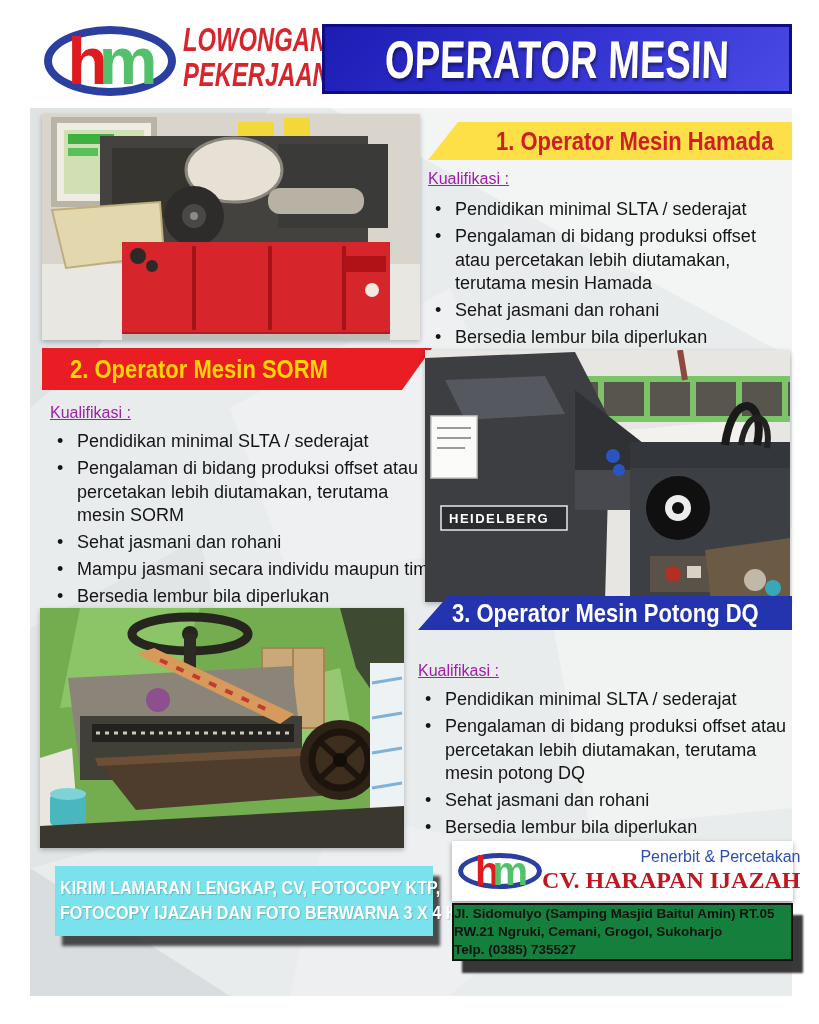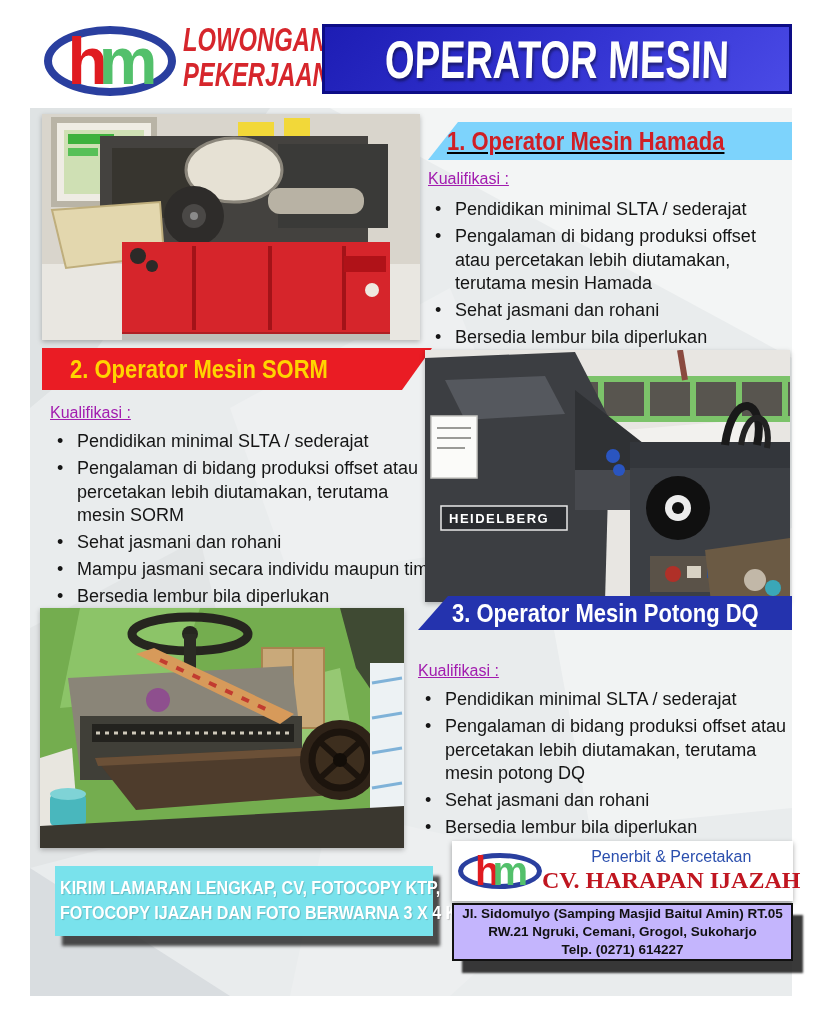--- a/index.html
+++ b/index.html
@@ -30,21 +30,21 @@
   .canvas { position:absolute; left:30px; top:108px; width:762px; height:888px; background:#e9eced; }
   .canvas > svg.bg { position:absolute; left:0; top:0; }
 
   .photo { position:absolute; box-shadow:0 2px 5px rgba(0,0,0,0.25); }
   .photo svg { display:block; }
 
   
   .sec-banner { position:absolute; display:flex; align-items:center; box-sizing:border-box;
                 filter:drop-shadow(3px 4px 3px rgba(0,0,0,0.30)); }
   .sec-banner .sec-title { font-weight:bold; font-size:25px; white-space:nowrap; display:inline-block; }
-  .banner-yellow { background:#7dd3fc; clip-path:polygon(30px 0, 100% 0, 100% 100%, 0 100%); justify-content:flex-start;text-decoration:underline; }
+  .banner-yellow { background:#fde047; clip-path:polygon(30px 0, 100% 0, 100% 100%, 0 100%); justify-content:flex-end; }
   .banner-yellow .sec-title { color:#cf1f25; transform:scaleX(0.88); }
   .banner-red { background:#ea1c24; clip-path:polygon(0 0, 100% 0, calc(100% - 30px) 100%, 0 100%); justify-content:flex-start; padding-left:28px; }
   .banner-red .sec-title { color:#ffd400; transform:scaleX(0.88); transform-origin:left center; }
   .banner-blue { background:#2433ae; clip-path:polygon(30px 0, 100% 0, 100% 100%, 0 100%); justify-content:center; }
   .banner-blue .sec-title { color:#ffffff; transform:scaleX(0.88); }
 
   .kual { position:absolute; color:#a21caf; font-size:16px; text-decoration:underline; }
   .quals { position:absolute; list-style:none; margin:0; padding:0; font-size:18px; color:#151515; }
   .quals li { position:relative; padding-left:27px; margin-bottom:3px; line-height:1.32; }
   .quals li::before { content:"\2022"; position:absolute; left:7px; top:0; color:#151515; }
@@ -55,28 +55,28 @@
                display:flex; flex-direction:column; justify-content:center; padding-left:5px; box-sizing:border-box; }
   .apply-box .aline { color:#ffffff; font-weight:bold; font-size:17.5px; line-height:1.45; white-space:nowrap;
                       transform:scaleX(0.92); transform-origin:left center; text-shadow:1px 1px 1px rgba(0,0,0,0.18); }
 
   
   .company-box { position:absolute; left:422px; top:733px; width:341px; height:60px; background:#ffffff;
                  box-shadow:0 2px 5px rgba(0,0,0,0.35); display:flex; align-items:center; }
   .logo-small { position:relative; width:84px; height:52px; margin-left:6px; flex:0 0 auto; }
   .logo-small .ring { border:5px solid #2a3f9f; }
   .logo-small .letters { font-size:40px; letter-spacing:-3px; }
-  .company-texts { flex:1; text-align:center; }
+  .company-texts { flex:1; text-align:right; }
   .company-type { color:#2b4fae; font-size:16px; margin-bottom:1px; }
   .company-name { color:#c01620; font-family:"Liberation Serif", serif; font-weight:bold; font-size:24px; white-space:nowrap; }
 
-  .address-box { position:absolute; left:422px; top:795px; width:341px; height:58px; background:#c4b5fd;
+  .address-box { position:absolute; left:422px; top:795px; width:341px; height:58px; background:#15803d;
                  border:2px solid #111111; box-sizing:border-box;
                  box-shadow:10px 12px 2px rgba(30,30,30,0.88);
-                 display:flex; flex-direction:column; justify-content:center; text-align:center; }
+                 display:flex; flex-direction:column; justify-content:center; }
   .address-box .addr { font-weight:bold; font-size:13.5px; color:#111; line-height:1.35; white-space:nowrap; }
 </style>
 </head>
 <body>
 
 <div class="poster">
 
   <div>
     <div class="logo logo-main">
       <div class="ring"></div>
@@ -271,17 +271,17 @@
       </div>
       <div class="company-texts">
         <div class="company-type">Penerbit &amp; Percetakan</div>
         <div class="company-name">CV. HARAPAN IJAZAH</div>
       </div>
     </div>
 
     <div class="address-box">
       <div class="addr">Jl. Sidomulyo (Samping Masjid Baitul Amin) RT.05</div>
       <div class="addr">RW.21 Ngruki, Cemani, Grogol, Sukoharjo</div>
-      <div class="addr">Telp. (0271) 614227</div>
+      <div class="addr">Telp. (0385) 735527</div>
     </div>
 
   </div>
 </div>
 
 </body></html>

